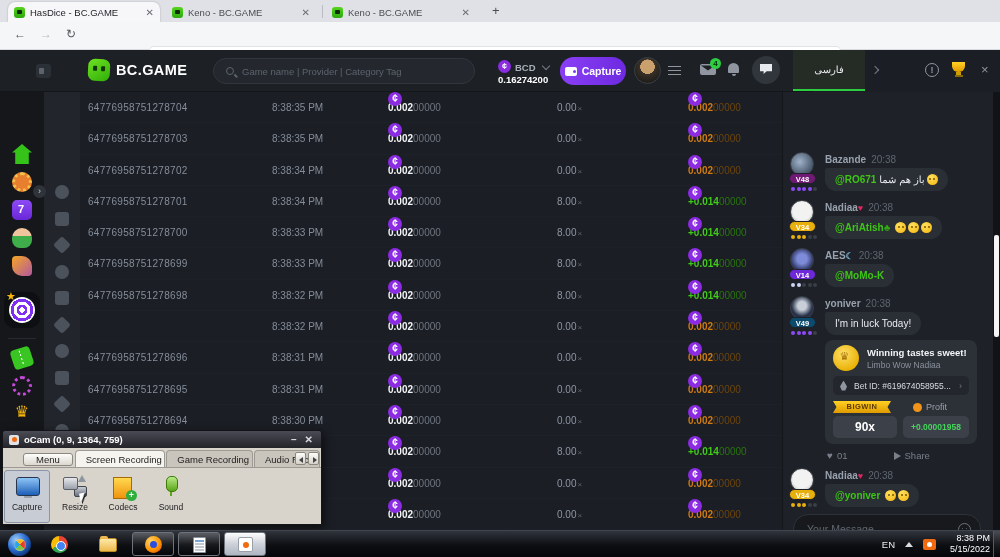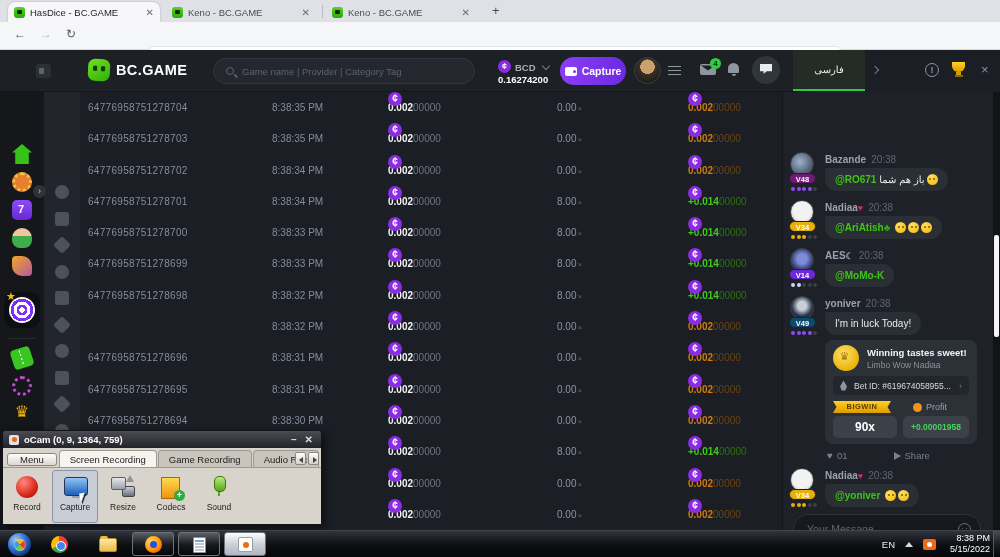--- a/index.html
+++ b/index.html
@@ -188,21 +188,21 @@
   .scrollthumb{position:absolute;left:1px;top:143px;width:5px;height:102px;background:#f5f5f5;border-radius:2px}
 
   
   .ocam{position:absolute;left:2px;top:430px;width:320px;height:95px;z-index:50;box-shadow:2px 3px 10px rgba(0,0,0,.6);border:1px solid #14151a;border-radius:3px 3px 0 0;overflow:hidden}
   .octitle{height:17px;background:linear-gradient(#4a4b55,#232329);display:flex;align-items:center;color:#fff;font-size:9.5px;font-weight:700}
   .ocico{width:10px;height:10px;margin:0 5px 0 6px;background:#e2e2e6;border-radius:2px;position:relative}
   .ocico::after{content:"";position:absolute;left:2.5px;top:2.5px;width:5px;height:5px;border-radius:50%;background:#f06a12}
   .ocmin{margin-left:auto;color:#d9dadf;font-weight:700;font-size:10px;padding:0 6px}
   .occlose{color:#d9dadf;font-weight:700;font-size:10px;padding:0 8px 0 2px}
   .octabs{height:20px;background:#d8d4cc;display:flex;align-items:flex-end;border-bottom:1px solid #9c9a92;position:relative}
-  .menubtn{margin:2px 2px 1px 4px;padding:0 12px;font-size:9.5px;background:linear-gradient(#fdfdfb,#dcd8d0);border:1px solid #8a887f;border-radius:3px;color:#1c1c1c}
+  .menubtn{margin:2px 2px 1px 20px;padding:0 12px;font-size:9.5px;background:linear-gradient(#fdfdfb,#dcd8d0);border:1px solid #8a887f;border-radius:3px;color:#1c1c1c}
   .octab{padding:3px 10px 2px;font-size:9.5px;color:#1c1c1c;border:1px solid #9c9a92;border-bottom:none;border-radius:4px 4px 0 0;background:#c9c5bd;margin-right:1px;white-space:nowrap;overflow:hidden}
   .octab.on{background:#f6f4ef;font-weight:400}
   .octab.cut{max-width:66px}
   .ocscroll{position:absolute;right:2px;bottom:2px;display:flex;gap:2px}
   .ocscroll b{width:11px;height:13px;background:linear-gradient(#fdfdfb,#d5d1c9);border:1px solid #8a887f;border-radius:2px;position:relative}
   .ocscroll b::after{content:"";position:absolute;top:4px;border-top:3px solid transparent;border-bottom:3px solid transparent}
   .ocscroll b.l::after{left:3px;border-right:4px solid #444}
   .ocscroll b.r::after{left:4px;border-left:4px solid #444}
   .octools{height:57px;background:#d8d4cc;display:flex}
   .ocbtn{width:46px;margin:2px 1px;display:flex;flex-direction:column;align-items:center;border:1px solid transparent;border-radius:3px}
@@ -580,24 +580,20 @@
       <span class="menubtn">Menu</span>
       <span class="octab on">Screen Recording</span>
       <span class="octab">Game Recording</span>
       <span class="octab cut">Audio Recor</span>
       <span class="ocscroll">
           <b class="l"></b>
           <b class="r"></b>
         </span>
     </div>
     <div class="octools">
-      <div class="ocbtn">
-          <span class="ocic ic-rec"></span>
-          <span class="lab">Record</span>
-        </div>
       <div class="ocbtn pressed">
           <span class="ocic ic-cap"></span>
           <span class="lab">Capture</span>
         </div>
       <div class="ocbtn">
           <span class="ocic ic-res">
             <span class="resarrow"></span>
           </span>
           <span class="lab">Resize</span>
         </div>

